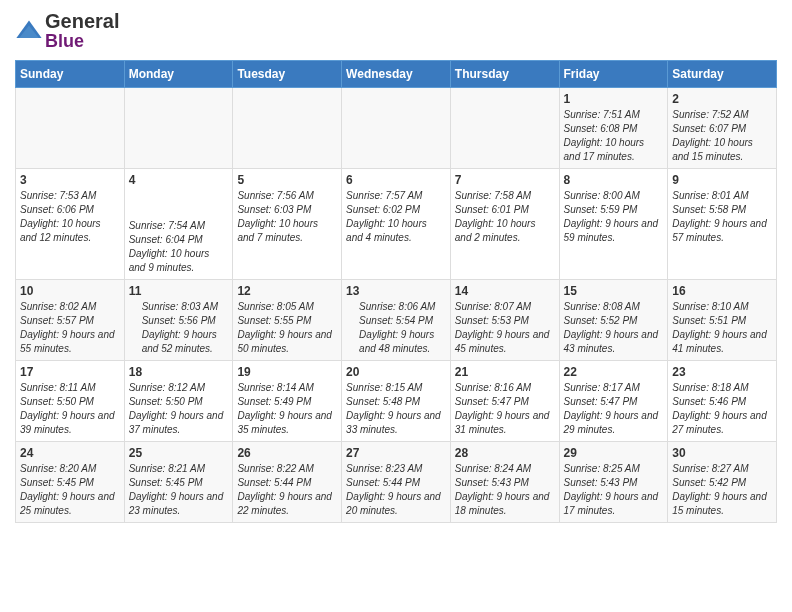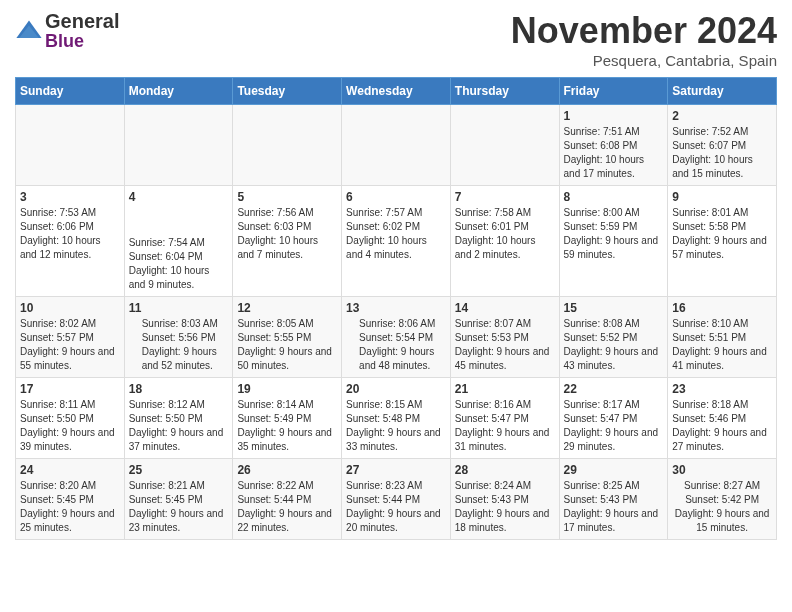--- a/index.html
+++ b/index.html
@@ -88,40 +88,37 @@
     .day-num {
       font-weight: bold;
       font-size: 12px;
       display: block;
       margin-bottom: 2px;
     }
     .cell-content {
       font-size: 10px;
       line-height: 1.4;
       color: #333;
+      font-style: italic;
     }
   </style>
 </head>
 <body>
 
 <div class="header">
   <div class="logo">
     <svg class="logo-icon" viewBox="0 0 40 40" xmlns="http://www.w3.org/2000/svg">
       <polygon points="20,5 38,30 2,30" fill="#3a7abf"></polygon>
       <polygon points="20,12 34,30 6,30" fill="#5a9ad4" opacity="0.5"></polygon>
     </svg>
     <div class="logo-text">
       <span class="logo-general">General</span>
       <span class="logo-blue">Blue</span>
     </div>
   </div>
-  <div class="title-block">
-    <div class="month-title">November 2024</div>
-    <div class="location">Pesquera, Cantabria, Spain</div>
-  </div>
 </div>
 
 <table>
   <thead>
     <tr>
     <th>Sunday</th>
         <th>Monday</th>
         <th>Tuesday</th>
         <th>Wednesday</th>
         <th>Thursday</th>
@@ -313,19 +310,19 @@
 Daylight: 9 hours and 18 minutes.</div>
         </td>
         <td>
           <span class="day-num">29</span>
           <div class="cell-content" style="white-space: pre-line;">Sunrise: 8:25 AM
 Sunset: 5:43 PM
 Daylight: 9 hours and 17 minutes.</div>
         </td>
         <td>
           <span class="day-num">30</span>
-          <div class="cell-content" style="white-space: pre-line; text-align: center;">Sunrise: 8:27 AM
+          <div class="cell-content" style="white-space: pre-line;">Sunrise: 8:27 AM
 Sunset: 5:42 PM
 Daylight: 9 hours and 15 minutes.</div>
         </td>
       </tr>
     </tbody>
 </table>
 
 </body></html>

